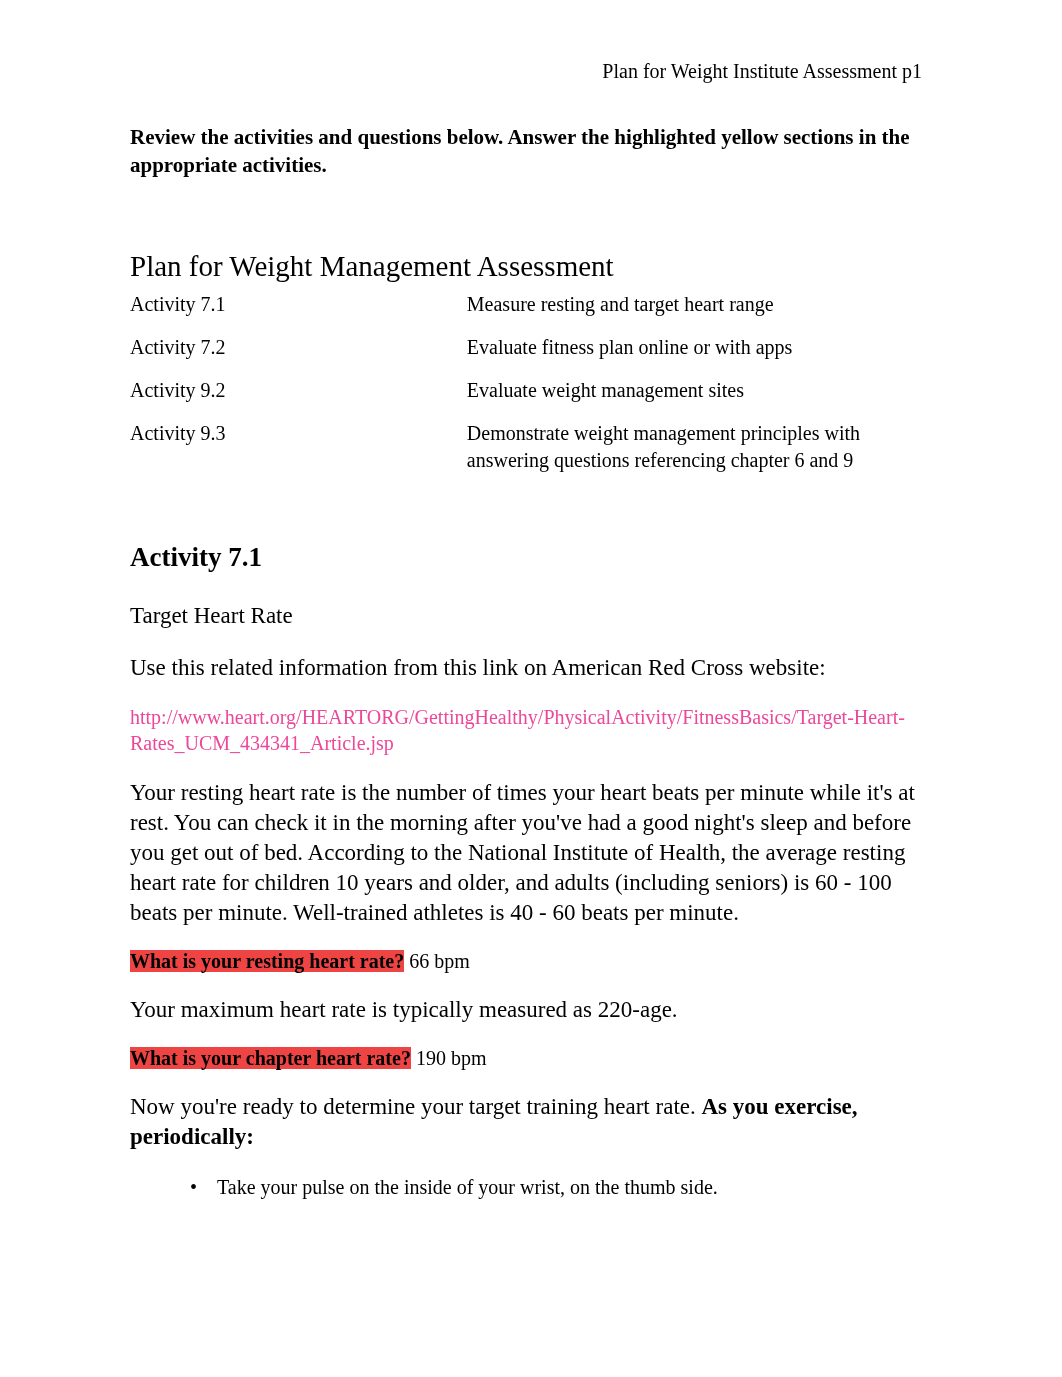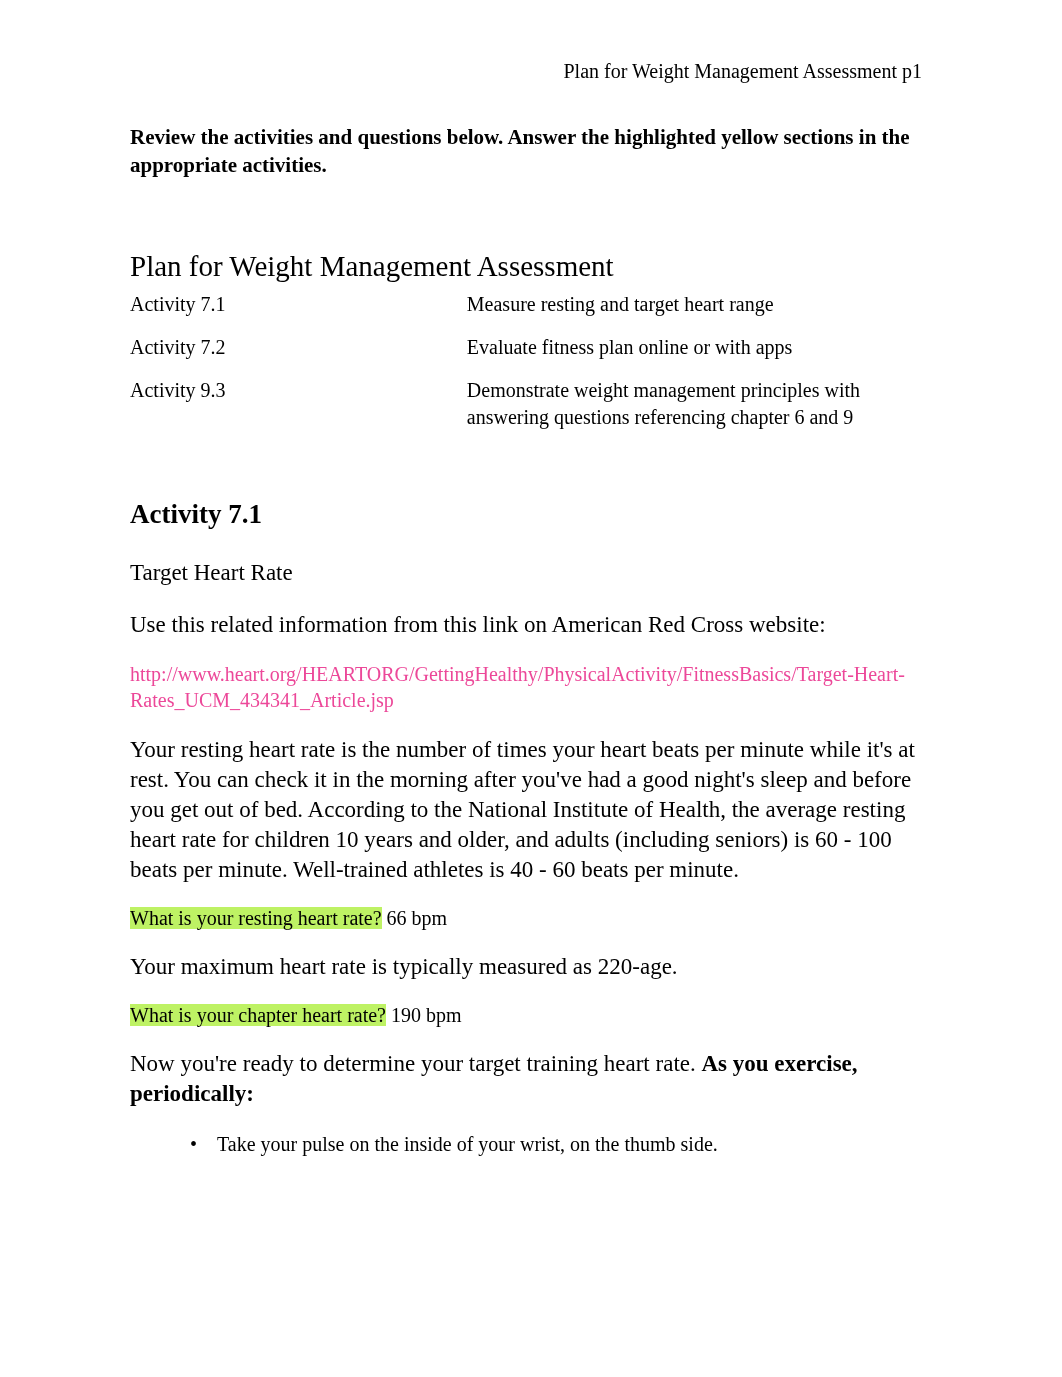--- a/index.html
+++ b/index.html
@@ -60,21 +60,22 @@
     }
     .link-text {
       font-family: 'Times New Roman', Times, serif;
       font-size: 20px;
       color: #ec4899;
       margin-bottom: 22px;
       word-wrap: break-word;
       line-height: 1.3;
     }
     .highlight {
-      background-color: #bef264;
+      background-color: #ef4444;
+      font-weight: bold;
     }
     .bold-inline {
       font-weight: bold;
     }
     .bullet-list {
       font-family: 'Times New Roman', Times, serif;
       font-size: 20px;
       margin-left: 60px;
       line-height: 1.3;
     }
@@ -87,35 +88,39 @@
     }
     .qa-line {
       font-family: 'Times New Roman', Times, serif;
       font-size: 20px;
       margin-bottom: 22px;
     }
   </style>
 </head>
 <body>
 
-<div class="header-text">Plan for Weight Management Assessment p1</div>
+<div class="header-text">Plan for Weight Institute Assessment p1</div>
 
 <div class="main-instruction">Review the activities and questions below. Answer the highlighted yellow sections in the appropriate activities.</div>
 
 <div class="section-title">Plan for Weight Management Assessment</div>
 
 <table class="activity-table">
   <tbody>
       <tr>
     <td>Activity 7.1</td>
     <td>Measure resting and target heart range</td>
   </tr>
   <tr>
     <td>Activity 7.2</td>
     <td>Evaluate fitness plan online or with apps</td>
+  </tr>
+  <tr>
+    <td>Activity 9.2</td>
+    <td>Evaluate weight management sites</td>
   </tr>
   <tr>
     <td>Activity 9.3</td>
     <td>Demonstrate weight management principles with answering questions referencing chapter 6 and 9</td>
   </tr>
 </tbody>
   </table>
 
 <div class="activity-heading">Activity 7.1</div>
 

